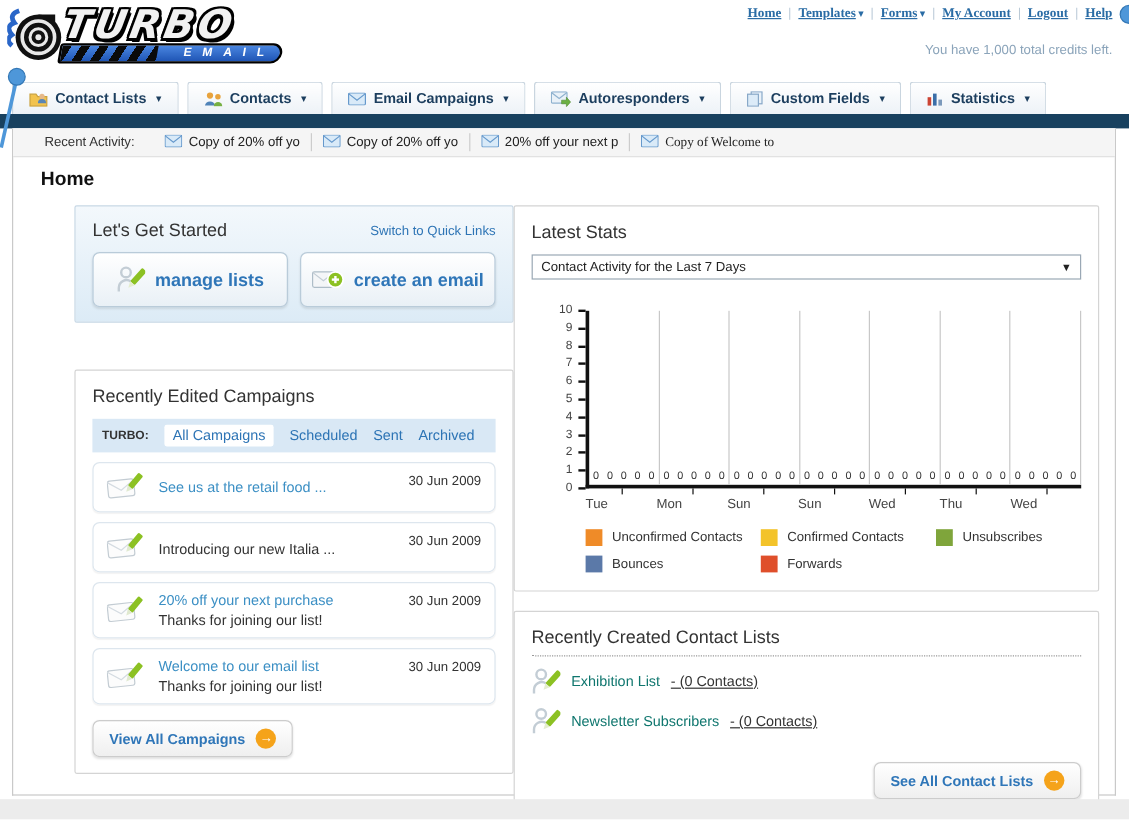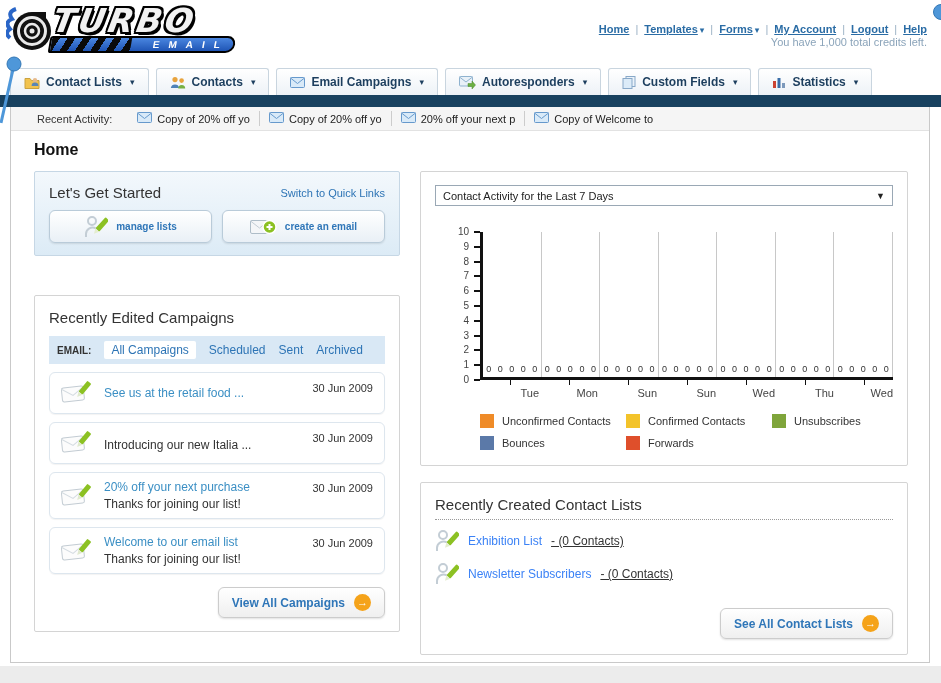--- a/index.html
+++ b/index.html
@@ -20,21 +20,21 @@
       2px 2px 0 #000,-2px -2px 0 #000,2px -2px 0 #000,-2px 2px 0 #000,3px 3px 0 #000;
   }
   .logo-bar {
     margin-top:-3px; width:186px; height:17px; background:linear-gradient(#4a86e0,#1f55b5);
     border:2px solid #000; border-radius:3px 9px 9px 3px; position:relative; overflow:hidden;
     color:#fff; font-size:10px; font-weight:bold; letter-spacing:9px;
     text-align:right; padding-right:4px; line-height:13px;
   }
   .logo-bar::before { content:""; position:absolute; left:0; top:0; bottom:0; width:80px;
     background:repeating-linear-gradient(115deg,#0a0a0a 0 7px,rgba(0,0,0,0) 7px 14px); }
-  .nav-links { position:absolute; top:23px; right:14px; font-size:11px; white-space:nowrap; }
+  .nav-links { position:absolute; top:5px; right:14px; font-size:11px; white-space:nowrap;font-family:Liberation Serif, serif; }
   .nav-links a { color:#2a6ca5; font-weight:bold; text-decoration:underline; cursor:pointer; }
   .nav-sep { color:#9ab0c4; margin:0 6px; }
   .caret { font-size:9px; color:#2a6ca5; margin-left:2px; }
   .status-line { position:absolute; right:14px; font-size:11px; color:#8ba4ba; white-space:nowrap; }
   .s1 { top:22px; } .s2 { top:36px; }
   .edge-dot { position:absolute; top:4px; right:-8px; width:16px; height:16px;
     border-radius:50%; background:#4e97d9; border:1px solid #3377b5; }
   .pin-decor { position:absolute; left:0; top:55px; z-index:5; pointer-events:none; }
   
   .tabs-row { position:absolute; top:68px; left:10px; display:flex; gap:7px; height:27px; z-index:2; }
@@ -45,53 +45,53 @@
   .navy-bar { position:absolute; top:95px; left:0; width:941px; height:12px; background:#18415f; }
   
   .content-frame { position:absolute; top:107px; left:10px; width:920px; height:556px;
     background:#fff; border-left:1px solid #c9c9c9; border-right:1px solid #c9c9c9;
     border-bottom:1px solid #c9c9c9; }
   .activity-strip { height:24px; background:#f5f5f5; border-bottom:1px solid #e2e2e2;
     display:flex; align-items:center; font-size:11px; padding-left:26px; }
   .activity-label { margin-right:16px; color:#333; }
   .activity-item { display:flex; align-items:center; gap:5px; padding:0 9px; height:15px;
     border-right:1px solid #ccc; cursor:pointer; }
-  .activity-item:last-child { border-right:none; }
+  .activity-item:last-child { border-right:none;font-family:Liberation Serif, serif; }
   .activity-item span { display:inline-block; max-width:104px; white-space:nowrap; overflow:hidden; color:#222; }
   .content { padding:6px 0 0 23px; }
   .page-title { font-size:16px; font-weight:bold; color:#111; margin:4px 0 12px; }
-  .columns { display:flex; gap:20px; align-items:flex-start; }
+  .columns { display:flex; align-items:flex-start;margin-left:28px; }
   .left-col { width:366px; } .right-col { width:488px; }
   
   .panel { background:#fff; border:1px solid #d4d4d4; border-radius:2px; padding:13px 14px; }
   .panel-title { font-size:15px; color:#333; font-weight:normal; margin-bottom:10px; }
   .panel-gs { background:linear-gradient(#f3f8fc,#dcebf6); border:1px solid #c6d7e5;
     border-radius:2px; padding:12px 14px; margin-bottom:39px; }
   .gs-header { display:flex; justify-content:space-between; align-items:center; }
   .gs-title { font-size:15px; color:#333; }
   .gs-link { font-size:11px; color:#2d74b5; cursor:pointer; text-decoration:none; }
   .gs-buttons { display:flex; gap:10px; margin-top:9px; }
-  .gs-btn { flex:1; height:33px; background:linear-gradient(#ffffff,#e9f0f6);
+  .gs-btn { flex:1; height:46px; background:linear-gradient(#ffffff,#e9f0f6);
     border:1px solid #b9cbd9; border-radius:6px; display:flex; align-items:center;
-    justify-content:center; gap:8px; font-size:10px; font-weight:bold; color:#2f76b8;
+    justify-content:center; gap:8px; font-size:15px; font-weight:bold; color:#2f76b8;
     cursor:pointer; box-shadow:0 1px 2px rgba(0,0,0,.1); }
   
   .show-bar { background:#d9e8f5; padding:5px 8px; display:flex; align-items:center;
     gap:13px; margin-bottom:4px; }
   .show-label { font-size:10px; font-weight:bold; color:#333; }
   .filter { font-size:12px; color:#2d74b5; cursor:pointer; }
   .filter.active { background:#fff; padding:2px 7px; border-radius:2px; }
   .campaign-item { border:1px solid #dde6ee; border-radius:6px; margin-top:8px;
     padding:7px 11px; display:flex; gap:11px; align-items:center;
     box-shadow:0 1px 1px rgba(0,0,0,.05); cursor:pointer; }
   .ci-body { flex:1; }
   .ci-title { font-size:12px; color:#3b8fc4; }
   .ci-sub { font-size:12px; color:#333; margin-top:3px; }
   .ci-date { font-size:11px; color:#333; align-self:flex-start; margin-top:2px; }
-  .view-all-row { display:flex; justify-content:flex-end; margin-top:13px; }
+  .view-all-row { display:flex; justify-content:flex-start; margin-top:13px; }
   .btn-arrow { display:flex; align-items:center; gap:9px; background:linear-gradient(#ffffff,#efefef);
     border:1px solid #ccc; border-radius:6px; padding:6px 13px; font-size:12px; font-weight:bold;
     color:#2f76b8; cursor:pointer; box-shadow:0 1px 2px rgba(0,0,0,.12); }
   .arrow-circle { width:17px; height:17px; border-radius:50%; background:#f5a31a;
     color:#fff; font-size:11px; font-weight:bold; display:flex; align-items:center;
     justify-content:center; line-height:1; }
   
   .select-box { border:1px solid #9aa8b5; height:21px; display:flex; align-items:center;
     justify-content:space-between; padding:0 7px; font-size:11px; color:#222;
     margin-bottom:8px; cursor:pointer; background:#fff; }
@@ -100,30 +100,30 @@
   .y-axis { position:absolute; left:0; top:0; width:45px; height:148px; }
   .ytick { position:absolute; right:0; width:100%; height:0; }
   .ytick .yl { position:absolute; right:11px; top:-6px; font-size:10px; color:#444; }
   .ytick .ym { position:absolute; right:0; top:-1px; width:6px; height:2px; background:#111; }
   .plot { margin-left:45px; height:148px; border-left:3px solid #111;
     border-bottom:3px solid #111; display:flex; }
   .cgroup { flex:1; border-right:1px solid #c8c8c8; position:relative; }
   .zeros { position:absolute; bottom:3px; left:0; right:0; display:flex;
     justify-content:space-around; font-size:9px; color:#333; }
   .x-axis { margin-left:45px; display:flex; }
-  .xday { flex:1; text-align:right; font-size:11px; color:#444; position:relative; padding-top:7px; }
+  .xday { flex:1; text-align:left; font-size:11px; color:#444; position:relative; padding-top:7px; }
   .xday::before { content:""; position:absolute; top:0; left:50%; width:1px; height:5px; background:#111; }
   .legend { margin:15px 0 2px 45px; display:grid; grid-template-columns:repeat(3,146px); row-gap:8px; }
   .legend-item { display:flex; align-items:center; gap:8px; font-size:11px; color:#333; }
   .legend-swatch { width:14px; height:14px; flex:none; }
   
   .panel-cl { margin-top:16px; }
   .dotted { border-bottom:1px dotted #999; margin:6px 0 2px; }
   .cl-item { display:flex; align-items:center; gap:9px; margin:9px 0; }
-  .cl-link { font-size:12px; color:#3b82f6; cursor:pointer; }
+  .cl-link { font-size:12px; color:#0f766e; cursor:pointer; }
   .cl-count { font-size:12px; color:#333;text-decoration:underline; }
   .see-all-row { display:flex; justify-content:flex-end; margin-top:22px; margin-bottom:2px; }
   .footer-gray { position:absolute; top:666px; left:0; width:941px; height:17px; background:#ececec; }
   .icon { display:inline-flex; align-items:center; }
 </style>
 </head>
 <body>
 
 <div class="header">
   <div class="logo">
@@ -292,21 +292,21 @@
                   </svg>
                 </span>
                 <span>create an email</span>
               </div>
             </div>
         </div>
 
         <div class="panel">
           <div class="panel-title">Recently Edited Campaigns</div>
           <div class="show-bar">
-            <span class="show-label">EMAIL:</span>
+            <span class="show-label">TURBO:</span>
             <span id="campaign-filters" style="display:flex;gap:13px;align-items:center;">
                 <span class="filter active">All Campaigns</span>
                 <span class="filter">Scheduled</span>
                 <span class="filter">Sent</span>
                 <span class="filter">Archived</span>
               </span>
           </div>
           <div id="campaign-list">
               <div class="campaign-item">
                 <span class="icon">
@@ -387,20 +387,21 @@
             <div class="btn-arrow">
               <span>View All Campaigns</span>
               <span class="arrow-circle">→</span>
             </div>
           </div>
         </div>
       </div>
 
       <div class="right-col">
         <div class="panel">
+          <div class="panel-title">Latest Stats</div>
           <div class="select-box">
             <span>Contact Activity for the Last 7 Days</span>
             <span class="select-arrow">▼</span>
           </div>
           <div class="chart-body">
             <div class="y-axis" id="y-axis">
                 <div class="ytick" style="top: 100%;">
                   <span class="yl">0</span>
                   <span class="ym"></span>
                 </div>

